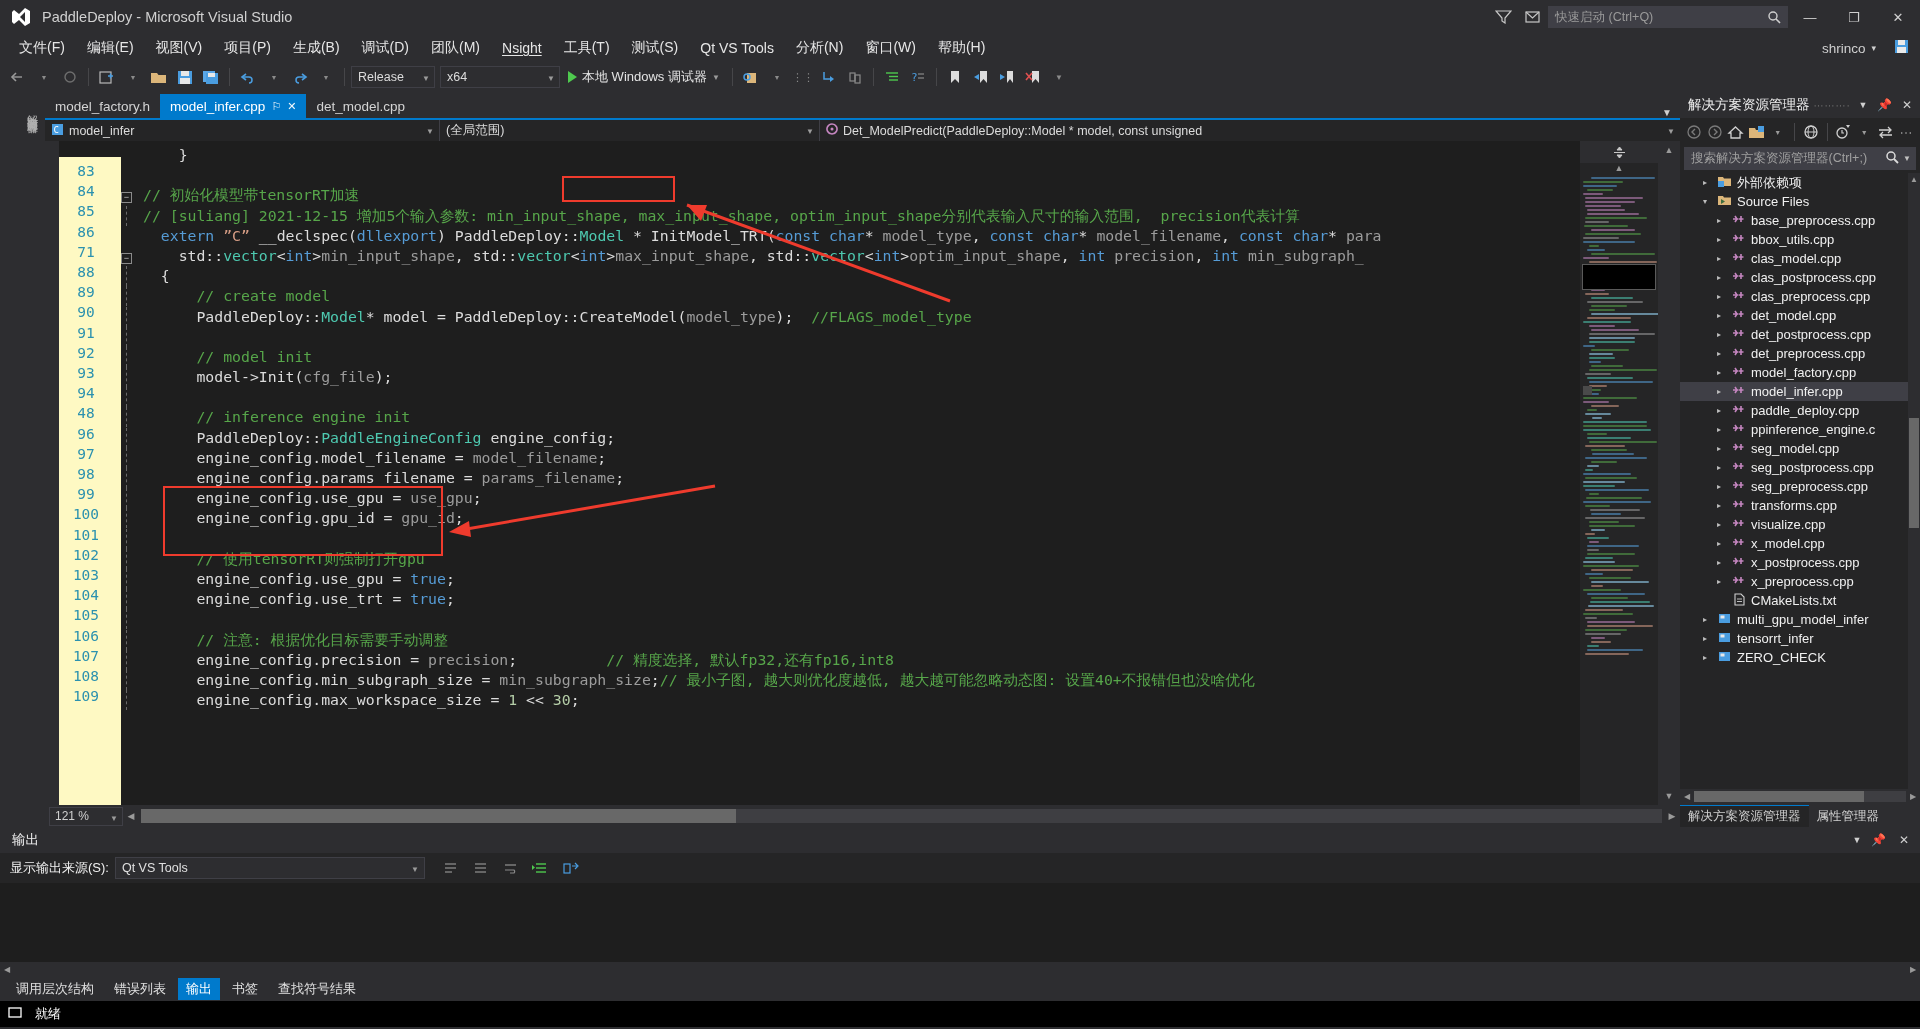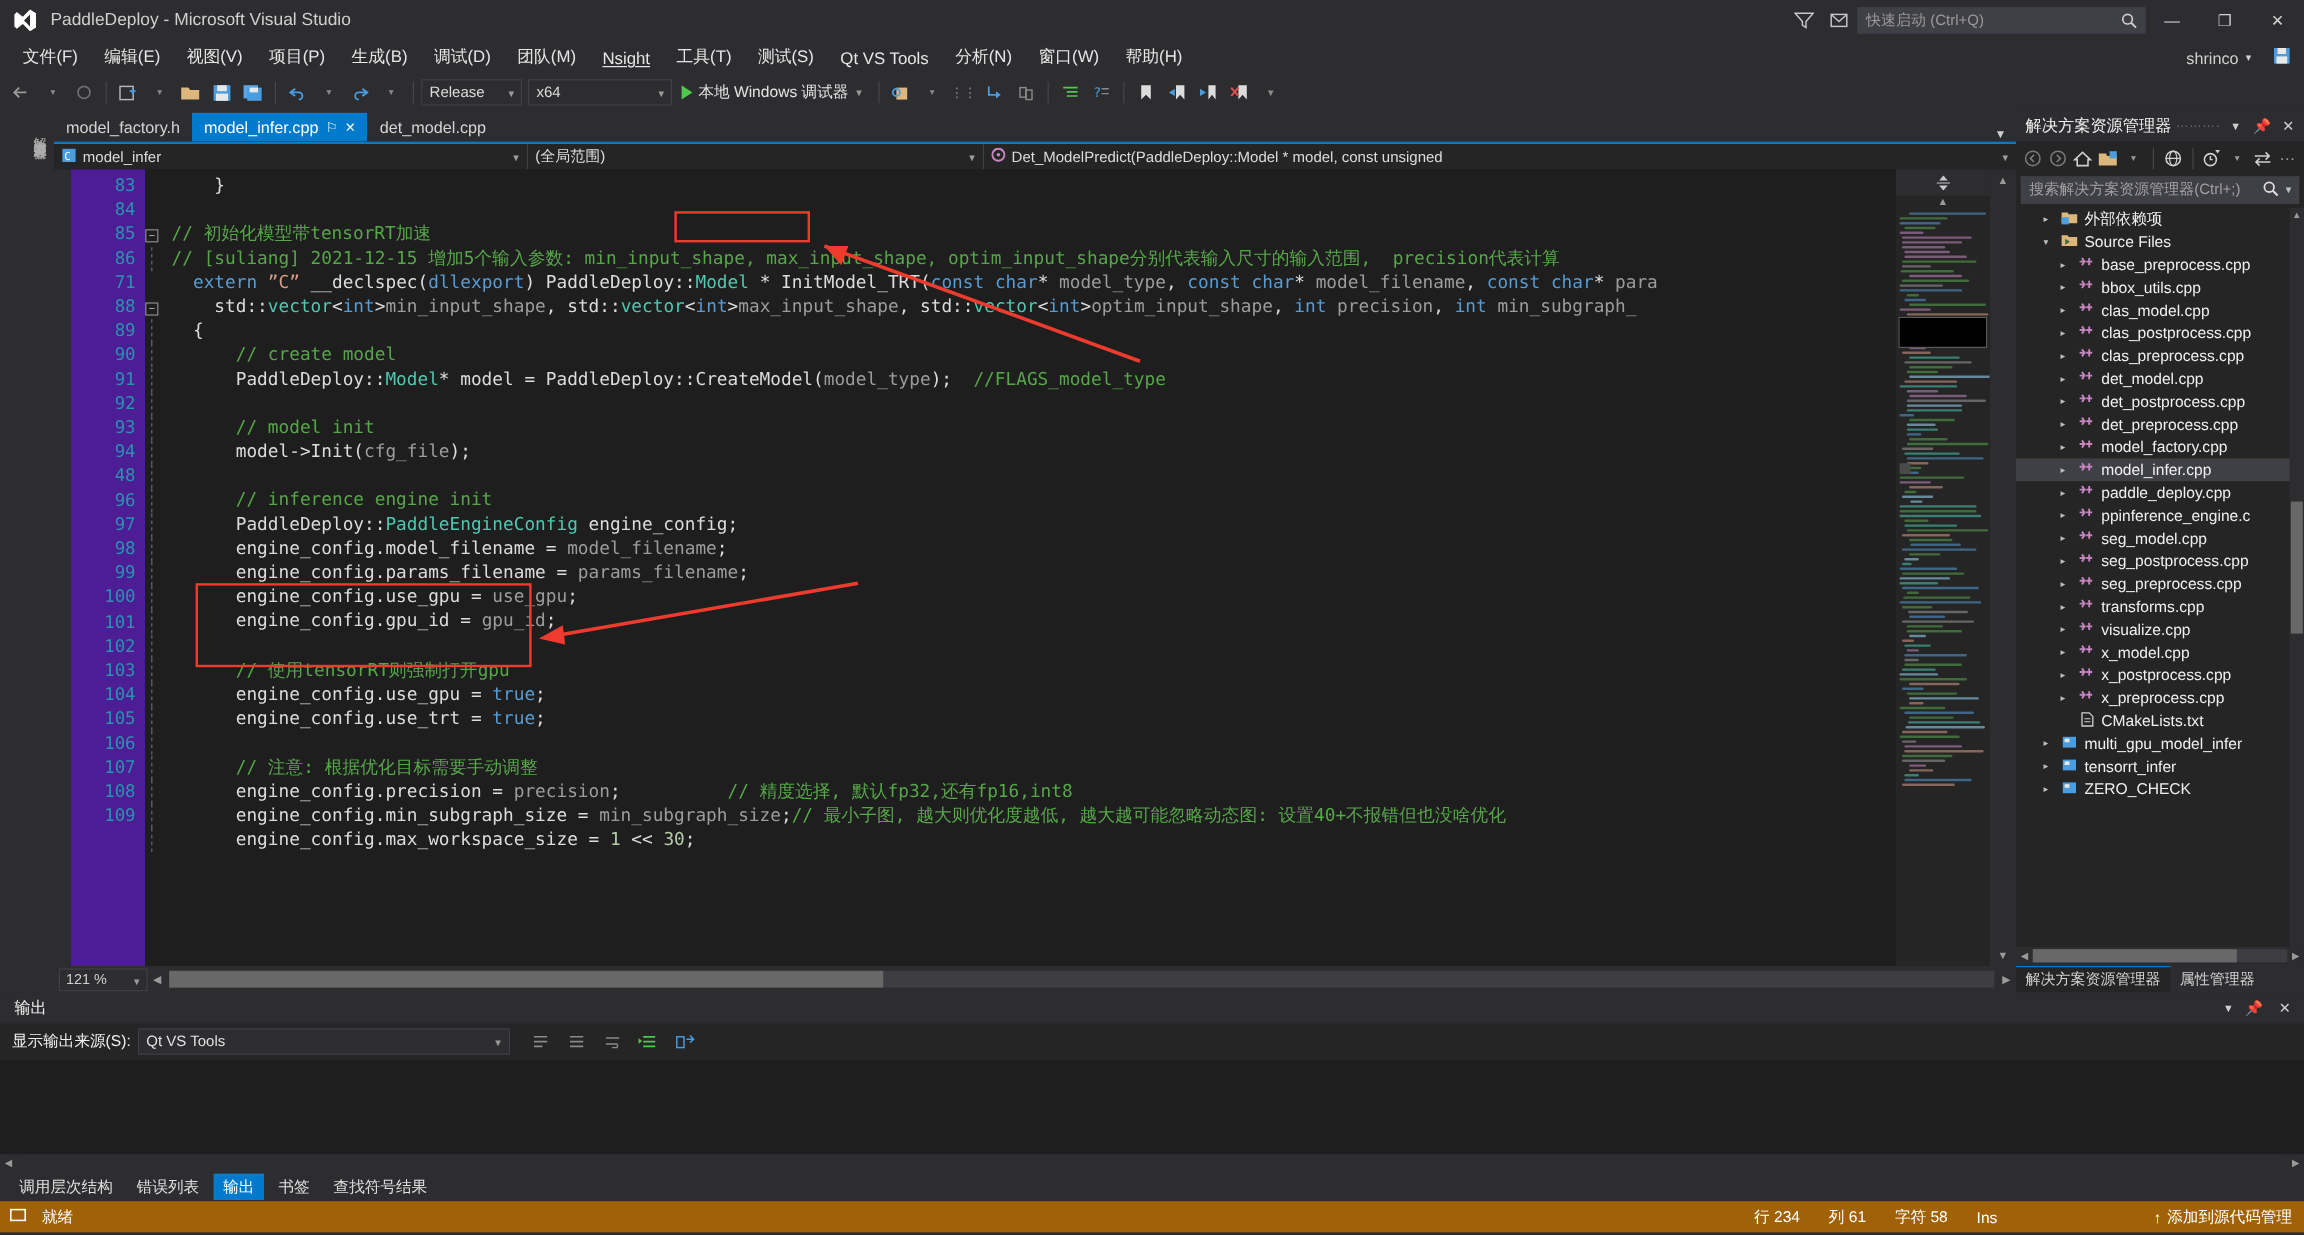--- a/index.html
+++ b/index.html
@@ -92,24 +92,25 @@
   }
   .navsel .c { position: absolute; right: 5px; top: 7px; font-size: 8px; color: #9d9d9d; }
   .nav1 { width: 395px; }
   .nav2 { width: 380px; }
   .nav3 { flex: 1; }
 
   
   .codewrap { flex: 1; display: flex; background: #1e1e1e; position: relative; overflow: hidden; }
   .gutter-bar { width: 14px; background: #2d2d30; }
   .linenos {
-    width: 62px; background: #4c1d95; color: #2b91af;
+    width: 62px; background: #fef9c3; color: #2b91af;
     font-family: "DejaVu Sans Mono", monospace; font-size: 14.5px;
-    text-align: right; padding-right: 8px; padding-top: 4px; line-height: 20.2px;
+    text-align: center; padding-right: 8px; padding-top: 4px; line-height: 20.2px;
     user-select: none;
+    margin-top: 16px;
   }
   .foldcol { width: 22px; background: #1e1e1e; padding-top: 4px; line-height: 20.2px; position: relative; }
   .codelines {
     flex: 1; background: #1e1e1e; padding-top: 4px; position: relative;
     font-family: "DejaVu Sans Mono", monospace; font-size: 14.8px; line-height: 20.2px;
     white-space: pre; overflow: hidden; color: #dcdcdc;
   }
   .cm { color: #57a64a; }      
   .kw { color: #569cd6; }      
   .ty { color: #4ec9b0; }      
@@ -204,21 +205,21 @@
   .out-body { flex: 1; background: #1e1e1e; }
   .out-hscroll { height: 15px; background: #2d2d30; display:flex; align-items:center; }
 
   
   .bottabs { height: 24px; background: #2d2d30; display: flex; align-items: center; padding-left: 8px; }
   .bottab { font-size: 13px; color: #e0e0e0; padding: 2px 8px; margin-right: 4px; }
   .bottab.active { background: #007acc; color:#fff; }
 
   
   .statusbar {
-    height: 26px; background: #a16207; display: flex; align-items: center;
+    height: 26px; background: #000000; display: flex; align-items: center;
     color: #fff; font-size: 13px; padding-left: 8px; position: relative;
   }
   .sb-ready { margin-left: 12px; }
   .sb-right { position:absolute; right: 0; top: 0; height:26px; display:flex;align-items:center; gap: 0; }
   .sb-cell { padding: 0 12px; font-size: 13px; }
   .sb-add { display:flex; align-items:center; gap:5px; padding: 0 10px; }
 </style>
 </head>
 <body>
 
@@ -1054,23 +1055,13 @@
   <div class="bottab">查找符号结果</div>
 </div>
 
 <div class="statusbar">
   <span>
     <svg width="15" height="13" viewBox="0 0 15 13">
         <rect x="1" y="2" width="12" height="9" fill="none" stroke="#ffffff" stroke-width="1.3"></rect>
       </svg>
   </span>
   <span class="sb-ready">就绪</span>
-  <div class="sb-right">
-    <span class="sb-cell">行 234</span>
-    <span class="sb-cell">列 61</span>
-    <span class="sb-cell">字符 58</span>
-    <span class="sb-cell" style="padding-right:120px;">Ins</span>
-    <span class="sb-add">
-      <span>↑</span>
-      <span>添加到源代码管理</span>
-    </span>
-  </div>
 </div>
 
 </body></html>

